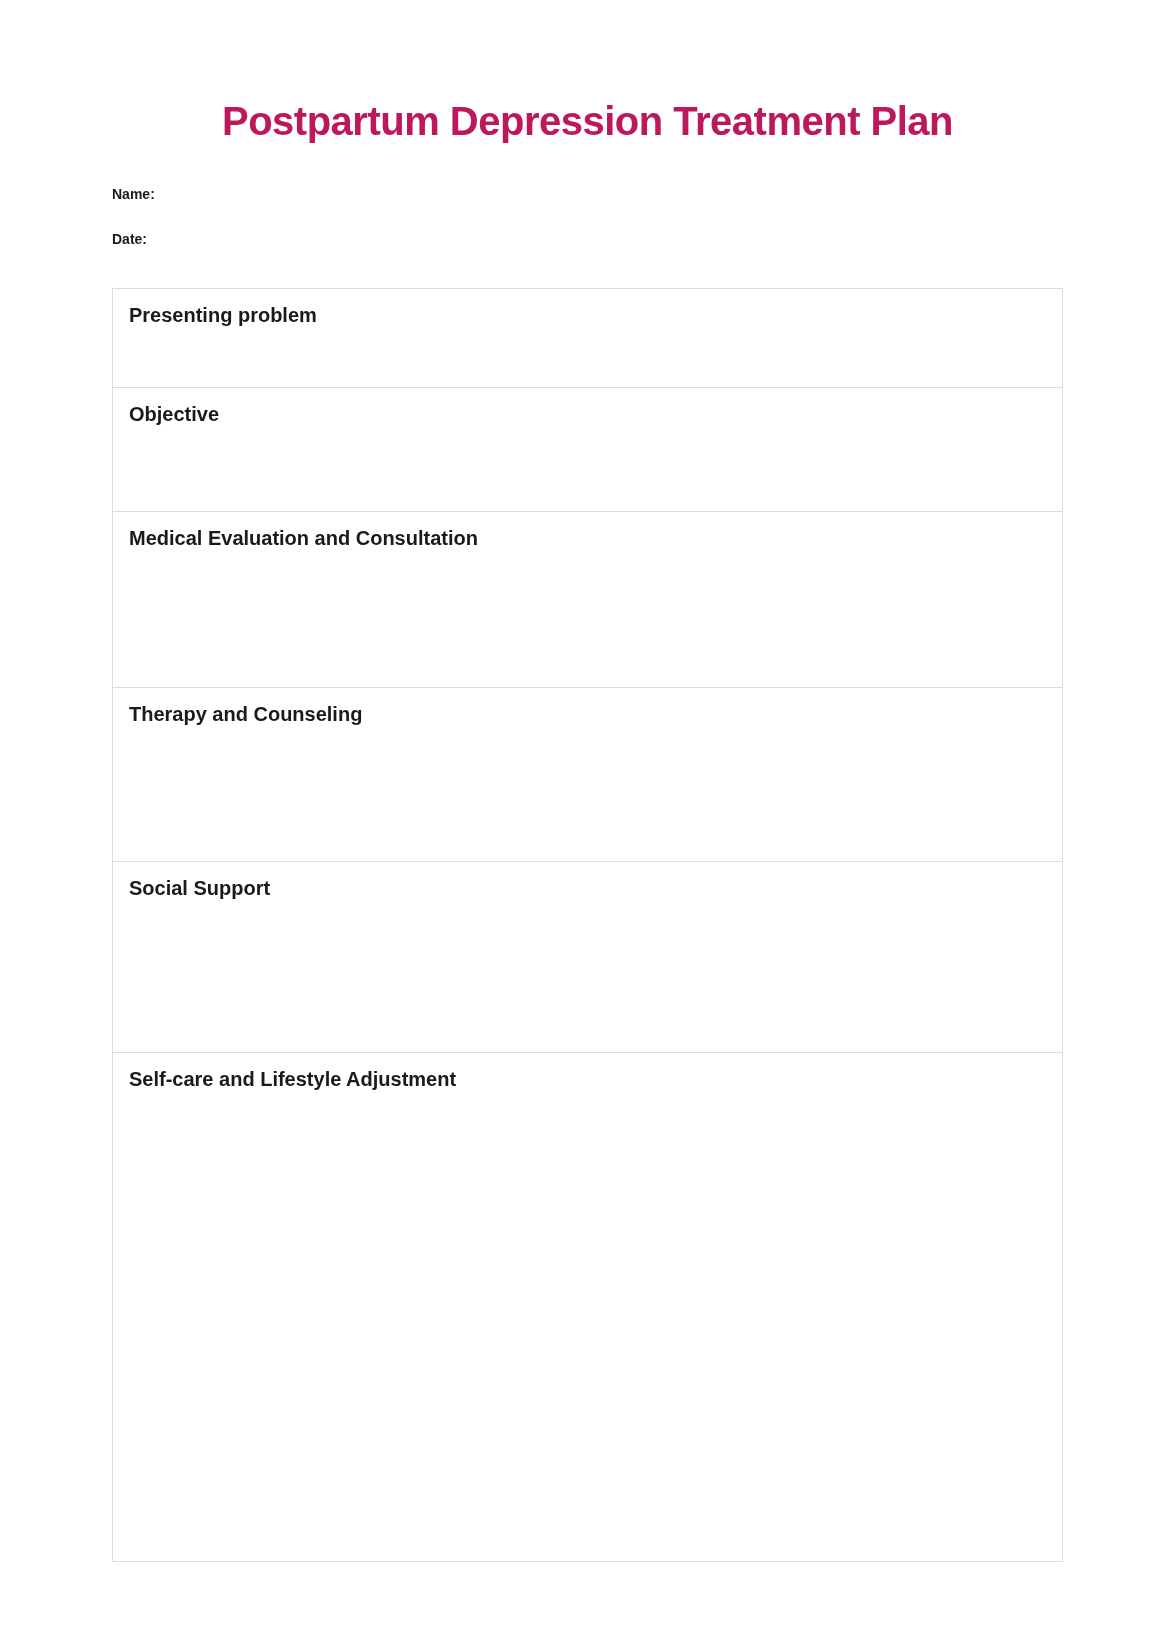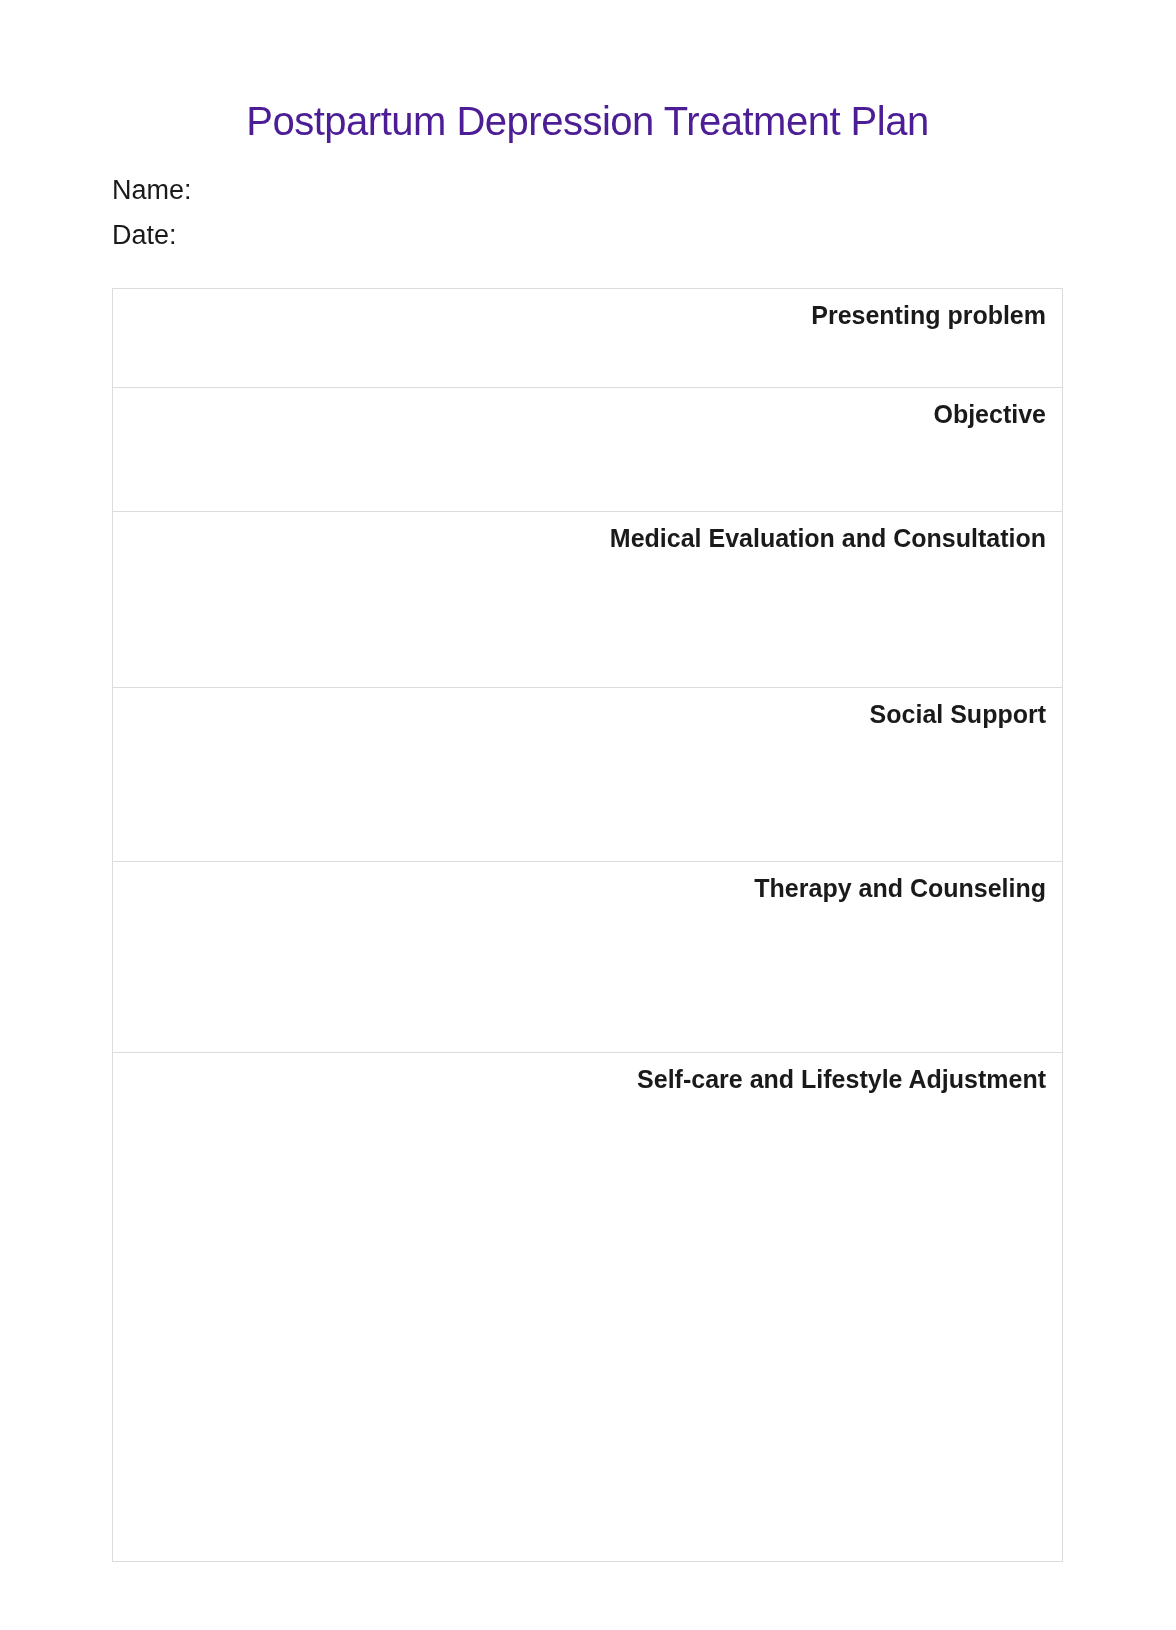--- a/index.html
+++ b/index.html
@@ -20,40 +20,40 @@
     background:var(--bg-color);
     overflow:hidden;
   }
   .doc-title{
     position:absolute;
     top:98px;
     left:112px;
     width:951px;
     text-align:center;
     font-size:40px;
-    font-weight:normal;
+    font-weight:bold;
     letter-spacing:-0.5px;
-    color:#4c1d95;
+    color:#be185d;
     line-height:46px;
     white-space:nowrap;
   }
   .meta{
     position:absolute;
     left:112px;
     top:174px;
     width:951px;
   }
   .meta-row{
     display:flex;
     align-items:baseline;
     height:45px;
   }
   .meta-label{
-    font-size:27px;
-    font-weight:normal;
+    font-size:14px;
+    font-weight:bold;
     line-height:25px;
   }
   .meta-value{
     flex:1;
     min-height:25px;
     margin-left:8px;
     font-size:21px;
   }
   .plan-table{
     position:absolute;
@@ -76,25 +76,24 @@
   
   .section-row:nth-child(1){height:98px;}
   .section-row:nth-child(2){height:124px;}
   .section-row:nth-child(3){height:176px;}
   .section-row:nth-child(4){height:174px;}
   .section-row:nth-child(5){height:151px;}
   .section-row:nth-child(6){height:176px;margin-top:40px;}
   .section-row:nth-child(7){height:172px;}
   .section-row:nth-child(8){height:201px;}
   .section-label{
-    font-size:25px;
+    font-size:20px;
     font-weight:bold;
     line-height:24px;
     color:var(--text-color);
-    text-align:right;
   }
 </style>
 </head>
 <body>
 
 <div class="page">
 
   <h1 class="doc-title">Postpartum Depression Treatment Plan</h1>
 
   <div class="meta">
@@ -112,23 +111,23 @@
     <div class="section-row">
       <div class="section-label">Presenting problem</div>
     </div>
     <div class="section-row">
       <div class="section-label">Objective</div>
     </div>
     <div class="section-row">
       <div class="section-label">Medical Evaluation and Consultation</div>
     </div>
     <div class="section-row">
-      <div class="section-label">Social Support</div>
+      <div class="section-label">Therapy and Counseling</div>
     </div>
     <div class="section-row">
-      <div class="section-label">Therapy and Counseling</div>
+      <div class="section-label">Social Support</div>
     </div>
     <div class="section-row">
       <div class="section-label">Self-care and Lifestyle Adjustment</div>
     </div>
   </div>
 
 </div>
 
 </body></html>

